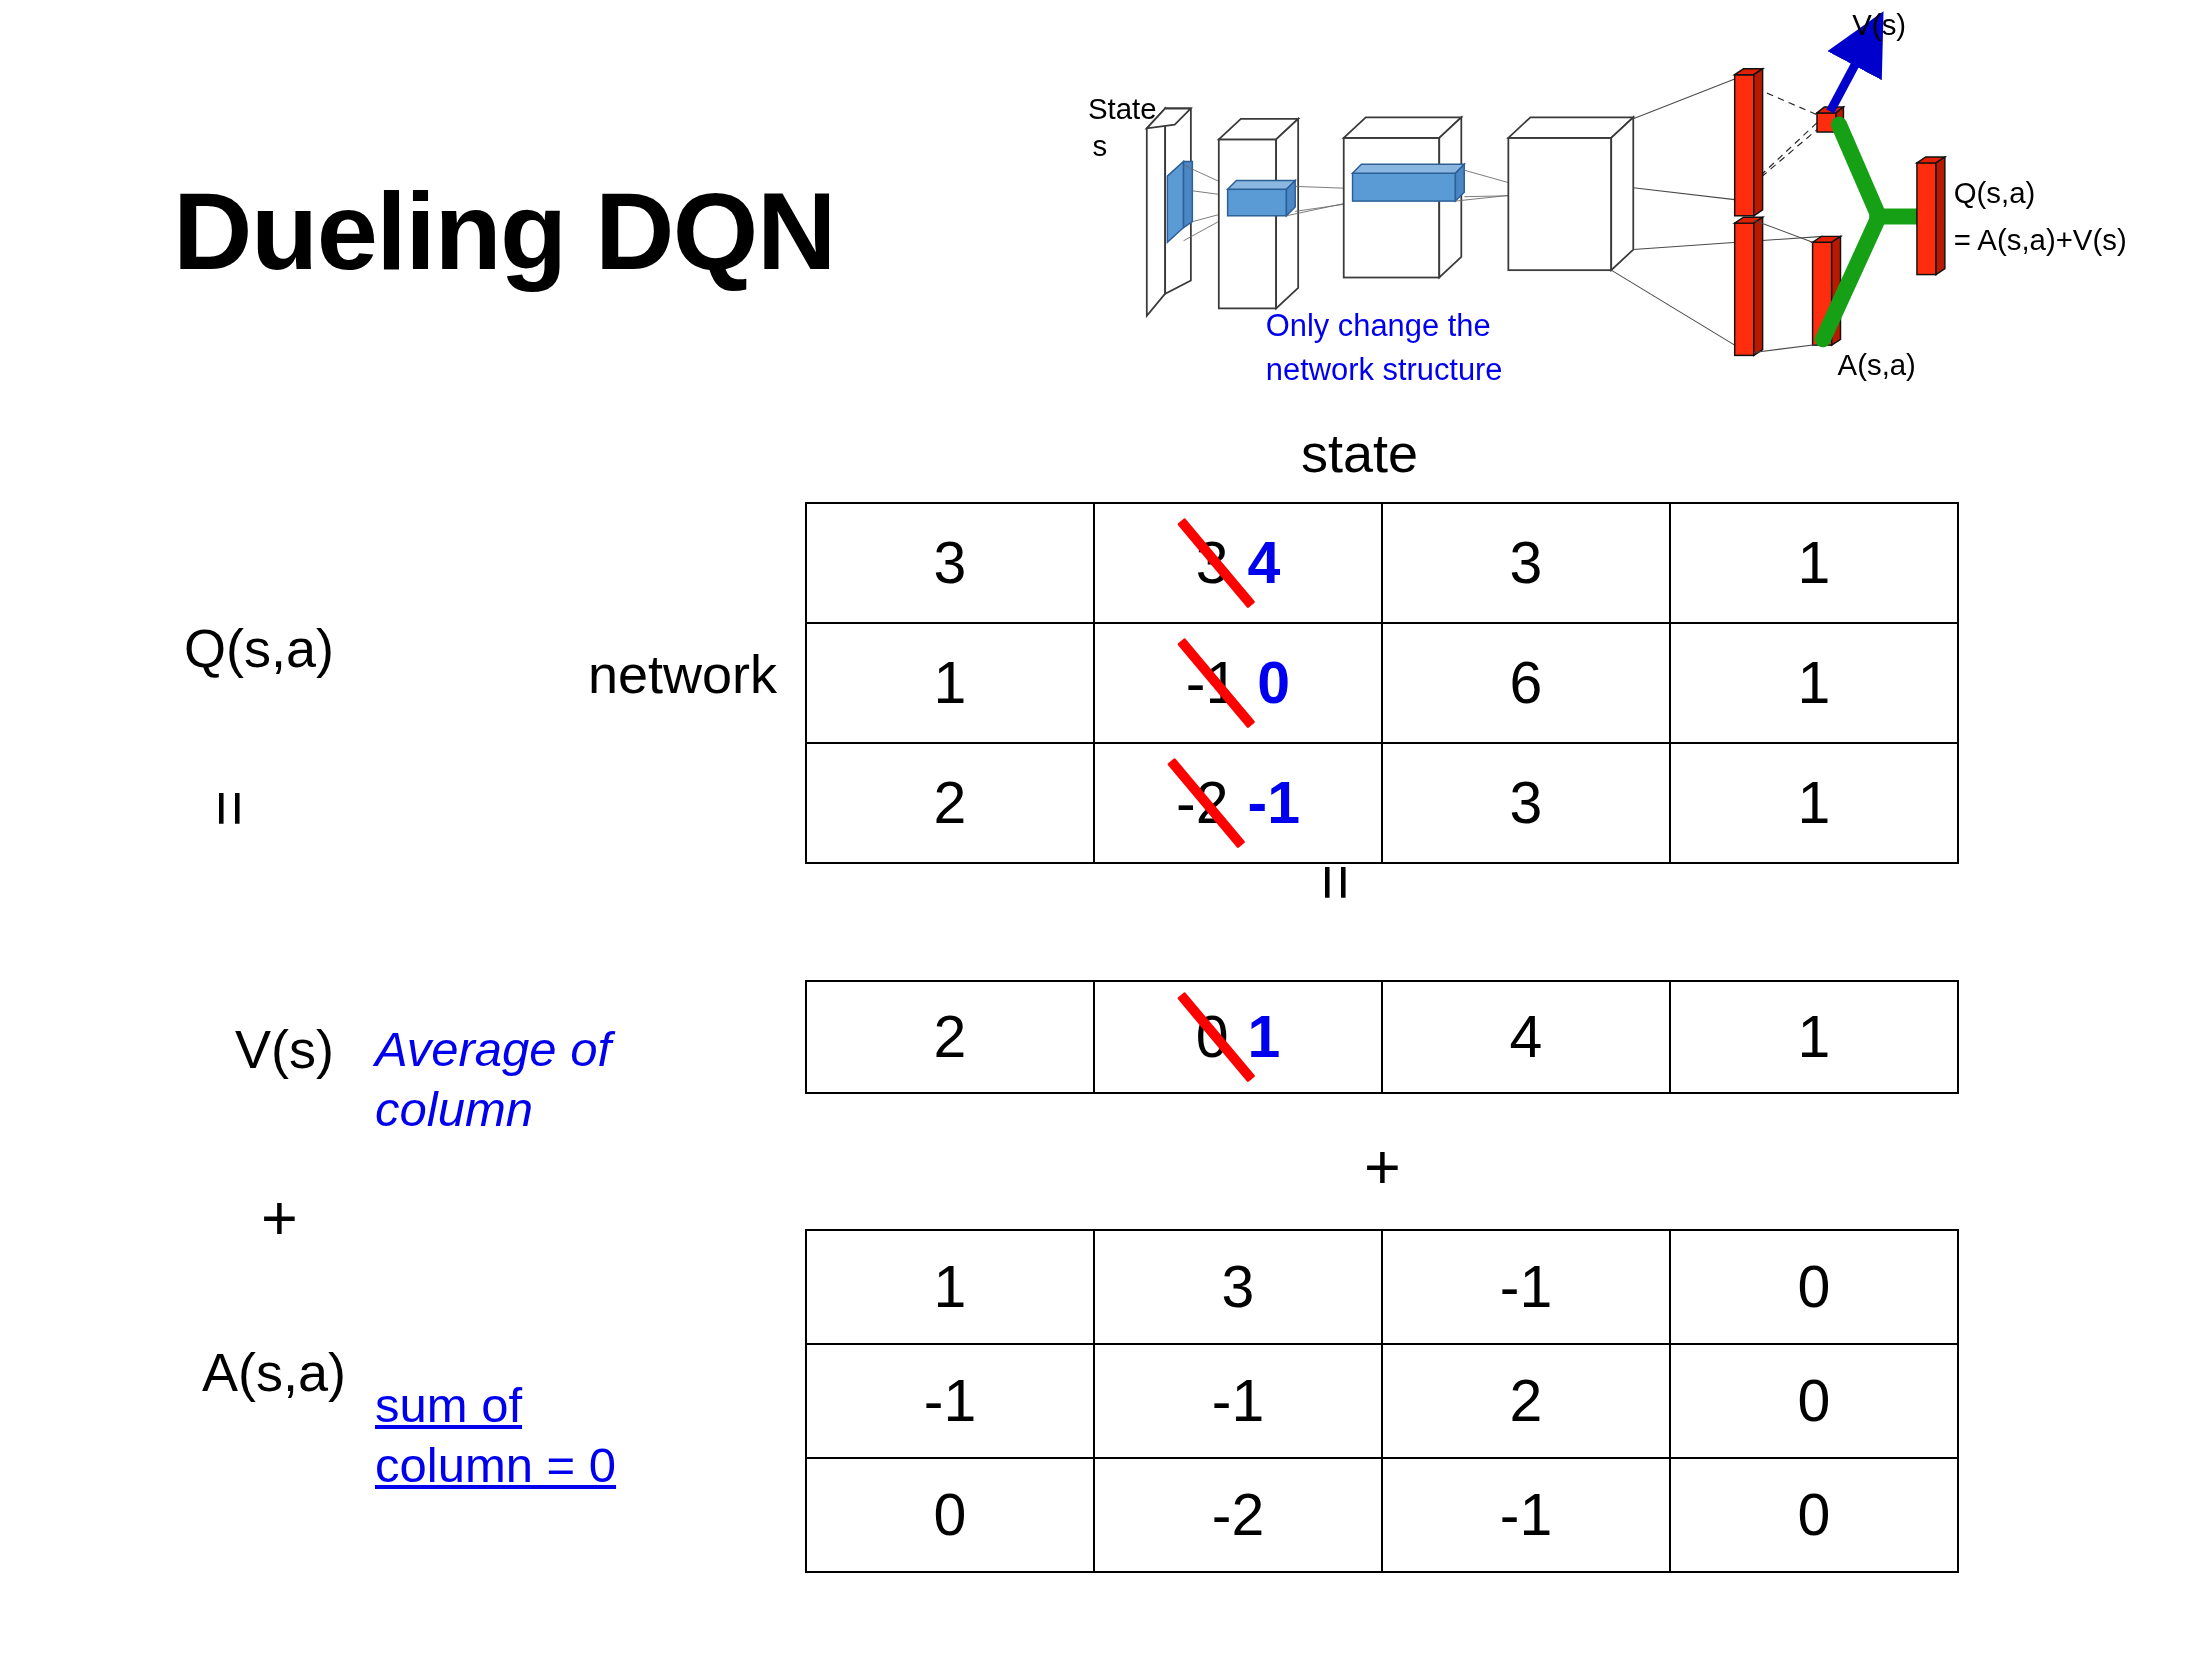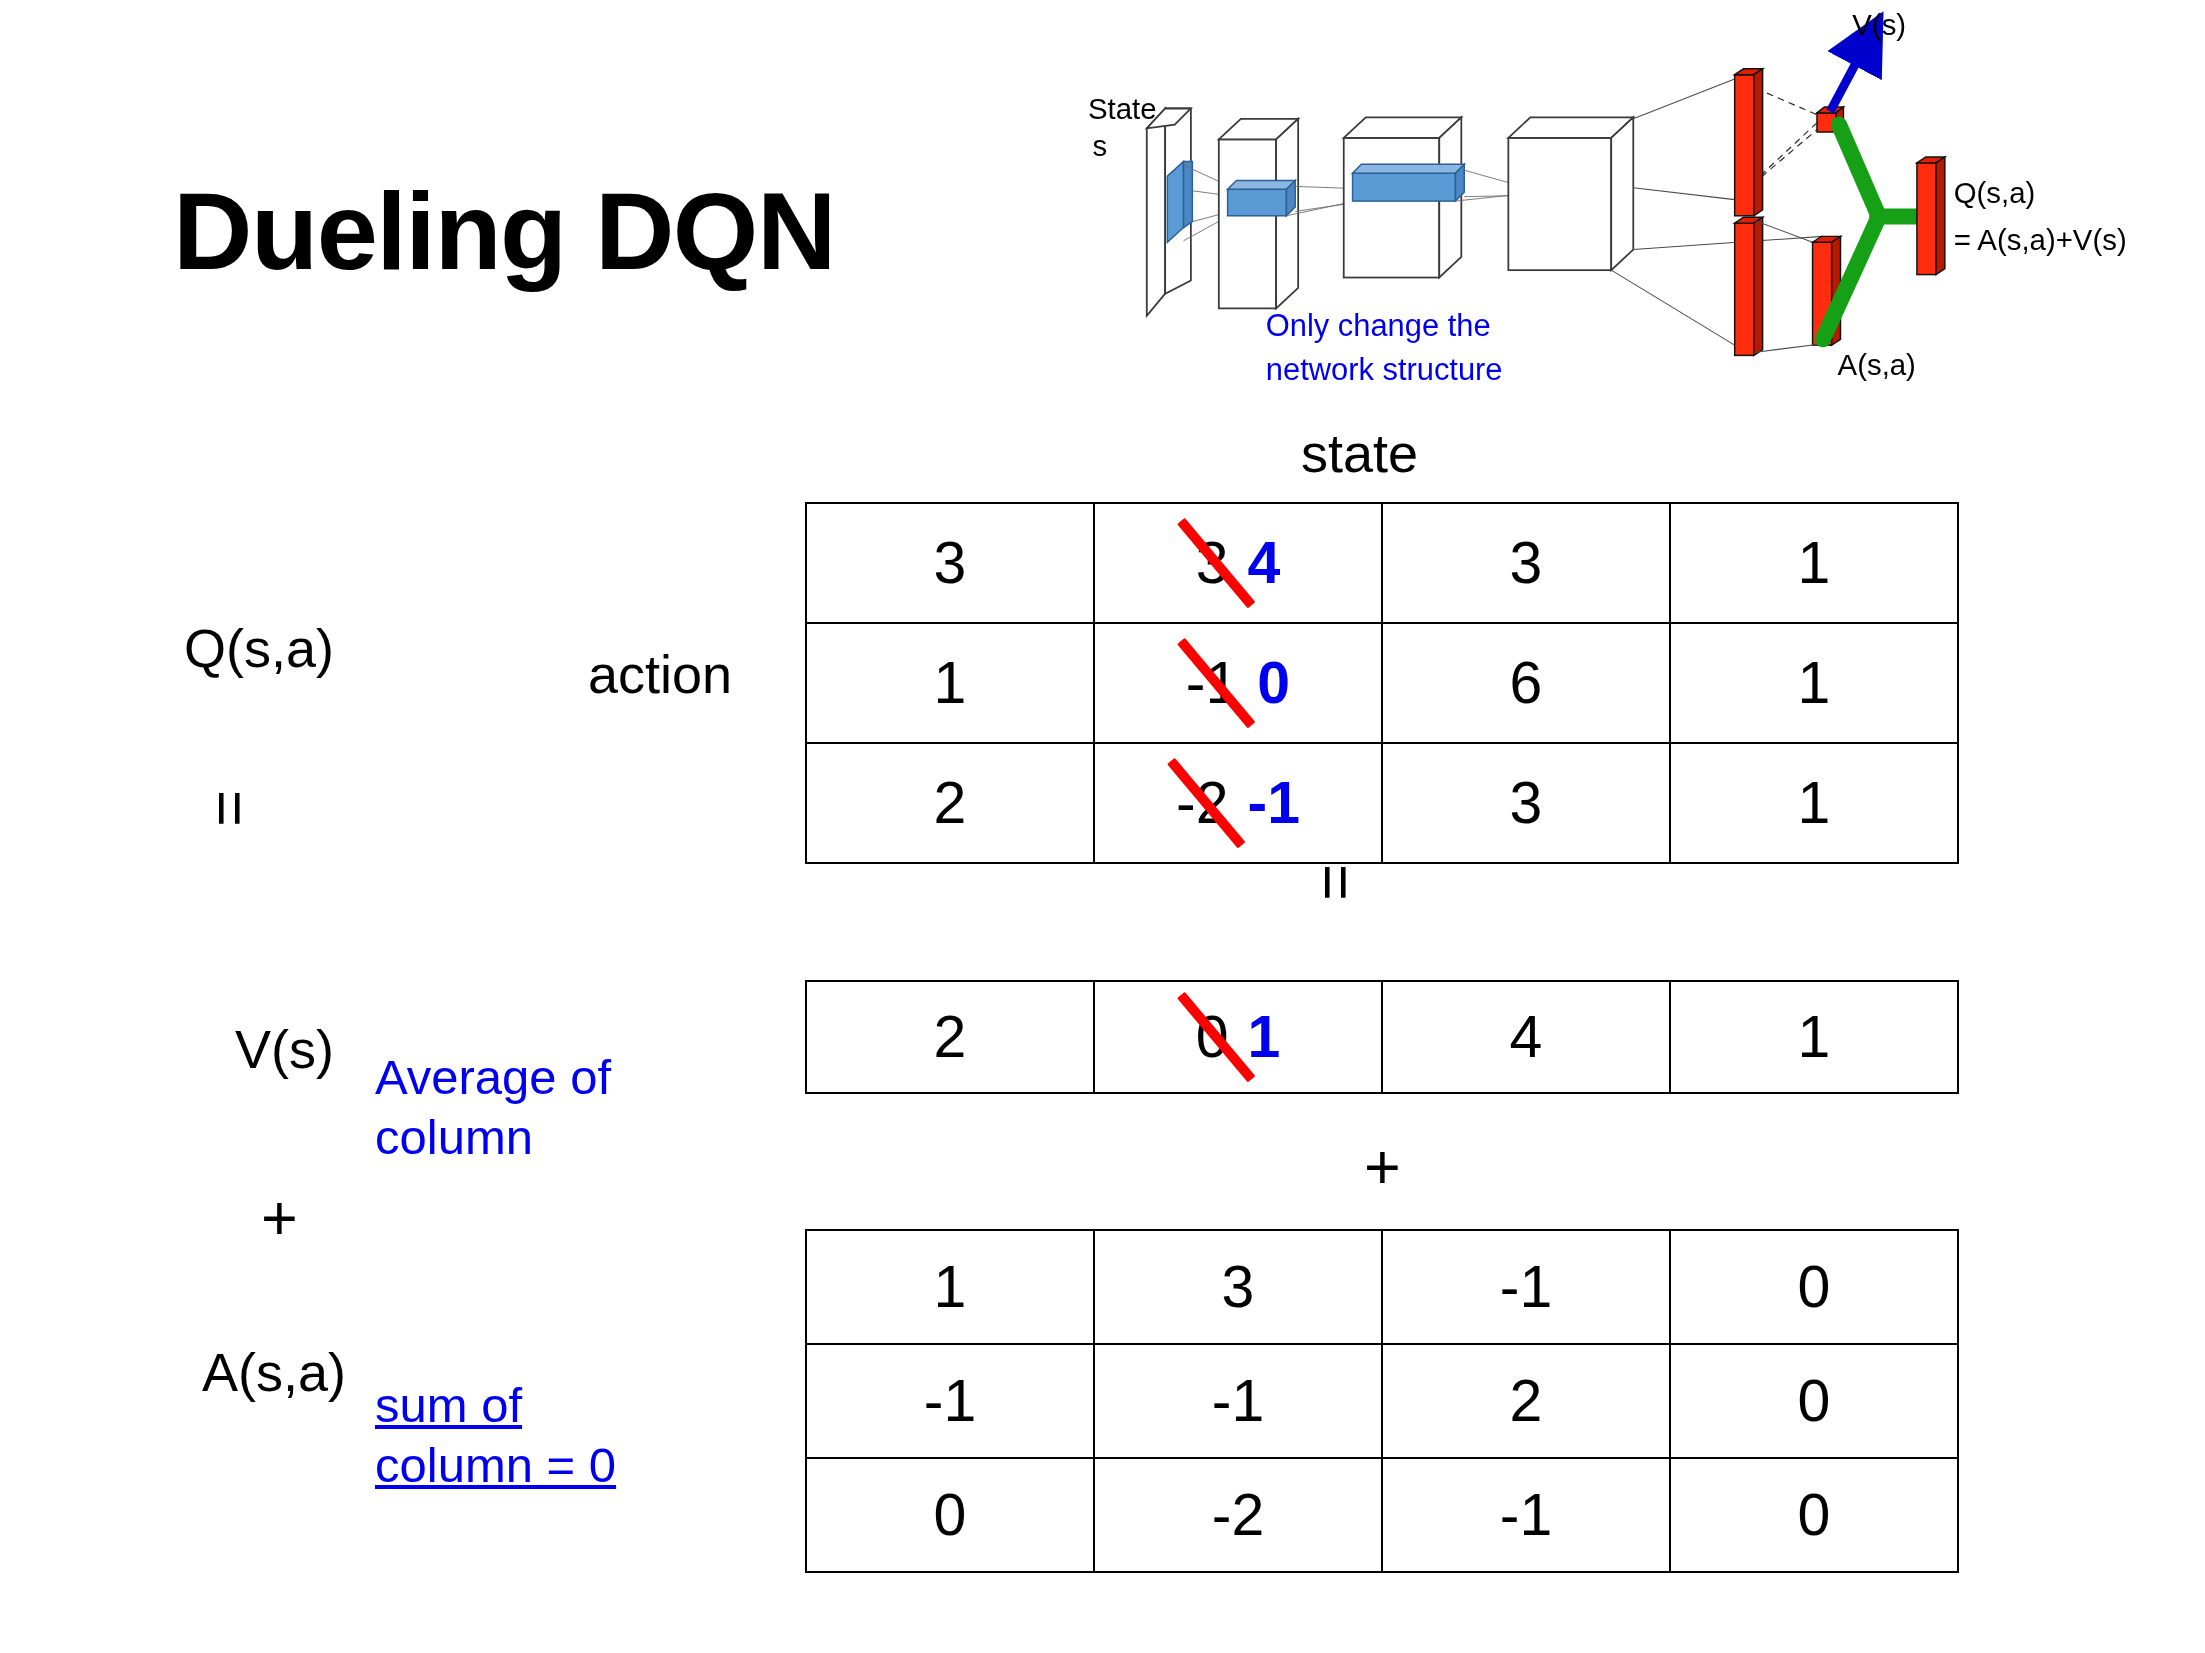--- a/index.html
+++ b/index.html
@@ -32,21 +32,21 @@
 
   
   .op{font-size:63px;line-height:1;font-weight:400;white-space:nowrap;}
   #op-eq-left{left:261px;top:790px;transform:rotate(90deg);transform-origin:left top;}
   #op-plus-left{left:261px;top:1187px;}
   #op-eq-mid{left:1367px;top:864px;transform:rotate(90deg);transform-origin:left top;}
   #op-plus-mid{left:1364px;top:1136px;}
 
   
   .annot-blue{color:#0000EE;font-size:49px;line-height:1.22;white-space:pre-line;}
-  #annot-avg{left:375px;top:1048px;}
+  #annot-avg{left:375px;top:1020px;font-style:italic;}
   #annot-sum{left:375px;top:1376px;text-decoration:underline;}
 
   
   .grid{position:absolute;border-collapse:collapse;table-layout:fixed;}
   .grid td{
     border:2.2px solid #000;
     width:286px;height:118px;
     text-align:center;vertical-align:middle;
     font-size:59px;font-weight:400;
     position:relative;padding:0;
@@ -197,21 +197,21 @@
     <text class="diag-label" x="1040" y="38">V(s)</text>
     <text class="diag-label" x="1020" y="500">A(s,a)</text>
     <text class="diag-label" x="1178" y="266">Q(s,a)</text>
     <text class="diag-label" x="1178" y="330">= A(s,a)+V(s)</text>
     <text class="diag-label-blue" x="242" y="448">Only change the</text>
     <text class="diag-label-blue" x="242" y="508">network structure</text>
   </svg>
 </div>
 
 <div class="abs side-label" id="label-state">state</div>
-<div class="abs side-label" id="label-action">action</div>
+<div class="abs side-label" id="label-action">network</div>
 <div class="abs side-label" id="label-q">Q(s,a)</div>
 <div class="abs side-label" id="label-v">V(s)</div>
 <div class="abs side-label" id="label-a">A(s,a)</div>
 
 <div class="abs op" id="op-eq-left">=</div>
 <div class="abs op" id="op-plus-left">+</div>
 <div class="abs op" id="op-eq-mid">=</div>
 <div class="abs op" id="op-plus-mid">+</div>
 
 <div class="abs annot-blue" id="annot-avg">Average of

